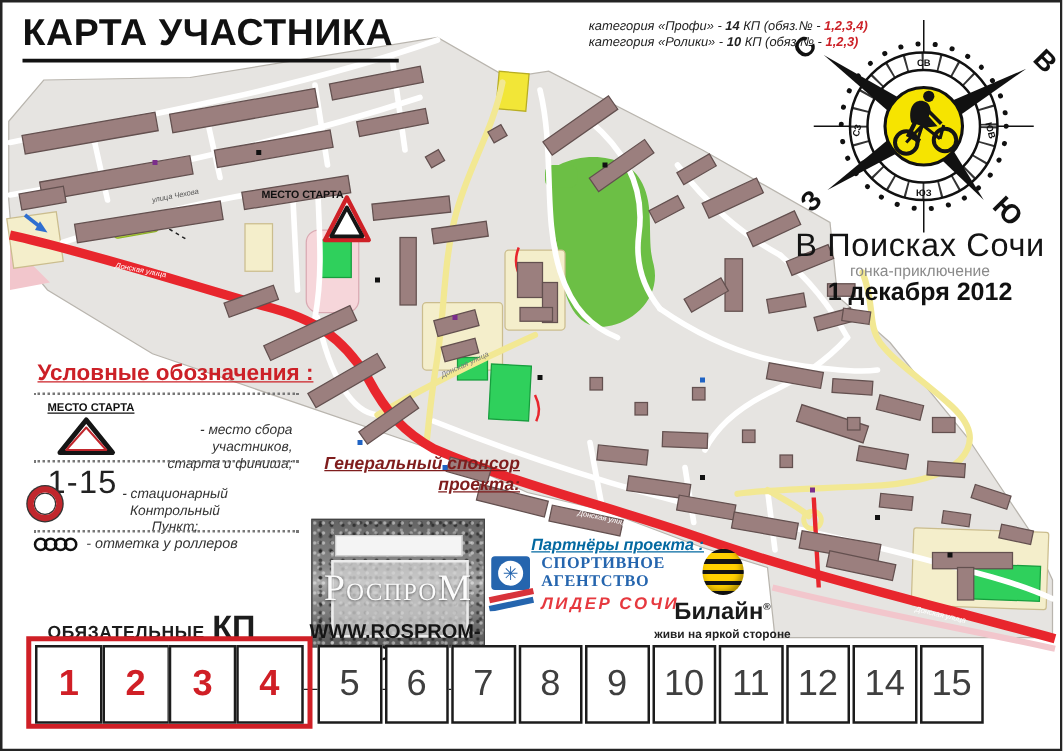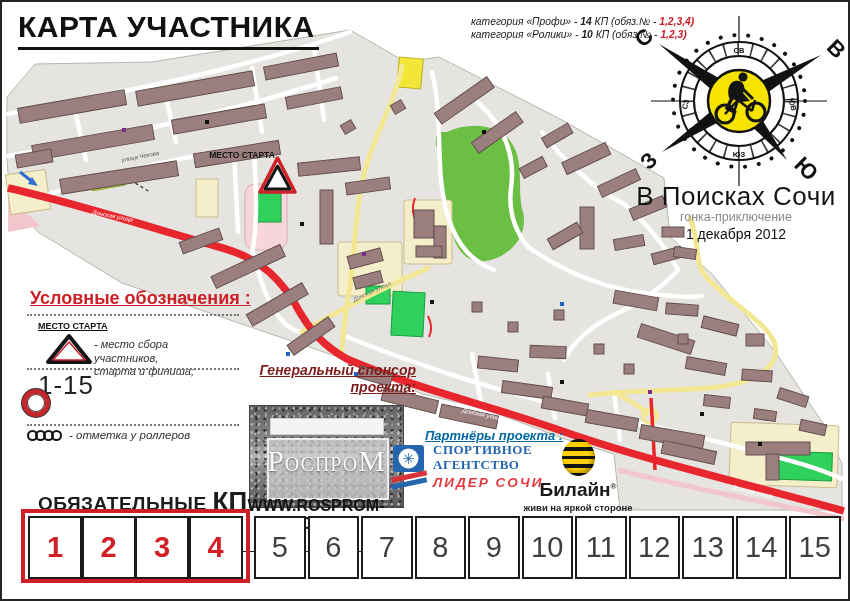--- a/index.html
+++ b/index.html
@@ -12,46 +12,46 @@
   
   .memo{left:437px;top:14px;width:235px;color:#222;}
   .memo-title{font-size:11.5px;font-weight:bold;font-style:italic;text-decoration:underline;margin-bottom:2px;}
   .memo-line{font-size:10.3px;font-style:italic;line-height:12.6px;white-space:nowrap;margin-left:32px;}
   .memo-line b{font-weight:bold;}
   .memo-line .req{color:#cc2027;font-weight:bold;}
   
   .event{left:624px;top:181px;width:220px;text-align:center;}
   .event-name{font-size:26px;color:#141414;letter-spacing:.5px;line-height:27px;}
   .event-sub{font-size:12.5px;color:#8a8a8a;line-height:15px;}
-  .event-date{font-size:14px;font-weight:normal;color:#111;line-height:18px;}
+  .event-date{font-size:20px;font-weight:bold;color:#111;line-height:18px;}
   
   .legend-title{left:28px;top:286px;font-size:18px;font-weight:600;color:#cc2027;text-decoration:underline;}
   .dots{border-top:2px dotted #777;width:212px;height:0;left:25px;}
   .start-label{left:36px;top:319px;font-size:9px;font-weight:bold;text-decoration:underline;color:#111;}
-  .start-desc{left:92px;top:336px;width:140px;font-size:11px;font-style:italic;color:#333;text-align:left;line-height:13.5px;}
+  .start-desc{left:92px;top:336px;width:140px;font-size:11px;font-style:italic;color:#333;text-align:right;line-height:13.5px;}
   .cp-range{left:36px;top:368px;font-size:26px;color:#222;letter-spacing:1px;}
   .cp-circle{left:20px;top:387px;width:18px;height:18px;border-radius:50%;border:5px solid #c1272d;
              box-shadow:0 0 0 1px #333, inset 0 0 0 1px #333;background:#fff;}
   .cp-desc{left:64px;top:387px;width:148px;font-size:11px;font-style:italic;color:#333;text-align:center;line-height:13.5px;}
   .roller-row{left:25px;top:427px;display:flex;align-items:center;}
   .ring{width:7px;height:7px;border:2.2px solid #111;border-radius:50%;margin-right:-3px;background:transparent;}
   .roller-text{font-size:11.5px;font-style:italic;color:#333;margin-left:10px;}
   
   .sponsor-head{left:236px;top:360px;width:178px;text-align:right;font-size:14px;font-weight:bold;
                 font-style:italic;color:#7f1d1d;line-height:16.5px;}
   .sponsor-head span{text-decoration:underline;}
-  .rosprom{left:247px;top:403px;width:137px;height:101px;border:1px solid #444;
+  .rosprom{left:247px;top:413px;width:137px;height:101px;border:1px solid #444;
     background-color:#777;
     background-image:
       radial-gradient(circle at 25% 30%, rgba(255,255,255,.45) 1px, transparent 1.7px),
       radial-gradient(circle at 70% 60%, rgba(0,0,0,.5) 1px, transparent 1.8px),
       radial-gradient(circle at 45% 80%, rgba(255,255,255,.35) 1px, transparent 1.5px),
       radial-gradient(circle at 80% 20%, rgba(0,0,0,.45) 1px, transparent 1.7px),
       linear-gradient(180deg,#636363 0%,#8a8a8a 38%,#adadad 50%,#8a8a8a 62%,#575757 100%);
-    background-size:7px 8px,9px 7px,11px 10px,8px 11px,100% 100%;padding-left:16px;}
+    background-size:7px 8px,9px 7px,11px 10px,8px 11px,100% 100%;}
   .rosprom-bar{left:13%;top:12%;width:73%;height:15%;background:#f4f4f4;border:1px solid #cfcfcf;}
   .rosprom-inner{left:11%;top:32%;width:77%;height:57%;background:rgba(210,210,210,.72);border:2px solid #ececec;}
   .rosprom-text{left:0;top:38%;width:100%;text-align:center;font-family:"Liberation Serif",serif;
     color:#fbfbfb;text-shadow:0 1px 2px rgba(0,0,0,.55);font-size:20px;letter-spacing:1px;}
   .rosprom-text .cap{font-size:30px;}
   .rosprom-url{left:238px;top:495px;width:152px;text-align:center;font-size:16px;font-weight:bold;color:#151515;
     border-bottom:1.5px solid #222;padding-bottom:18px;}
   
   .partners-head{left:423px;top:426px;font-size:13px;font-weight:bold;font-style:italic;
                  color:#0369a1;text-decoration:underline;text-align:right;}
@@ -61,21 +61,21 @@
   .lider-l3{font-style:italic;font-weight:bold;font-size:13.5px;color:#e6393f;letter-spacing:2px;margin-top:3px;}
   .beeline{left:506px;top:437px;width:140px;text-align:center;}
   .bee-ball{width:33px;height:37px;margin:0 auto;border-radius:50%;
     background:repeating-linear-gradient(180deg,#141414 0 3.5px,#ffd000 3.5px 8.5px);
     box-shadow:inset -2px -3px 5px rgba(0,0,0,.35);}
   .bee-name{font-size:19px;font-weight:bold;color:#1a1a1a;margin-top:3px;}
   .bee-name sup{font-size:8px;}
   .bee-tag{font-size:9.5px;font-weight:bold;color:#222;margin-top:1px;}
   
   .cp-head{left:36px;top:484px;color:#1c1c1c;}
-  .cp-head .small{font-size:19px;font-weight:bold;letter-spacing:.5px;}
+  .cp-head .small{font-size:14px;font-weight:bold;letter-spacing:.5px;}
   .cp-head .big{font-size:26px;font-weight:bold;margin-left:6px;}
   .cp-frame{left:19px;top:507px;width:221px;height:66px;border:4px solid #cf1f26;}
   .cp-row{display:flex;}
   .cp-row-a{left:26px;top:514px;}
   .cp-row-b{left:252px;top:514px;}
   .cpcell{width:50px;height:59px;border:2px solid #1c1c1c;margin-right:-0.5px;background:#fff;
     display:flex;align-items:center;justify-content:center;font-size:29px;color:#3f3f3f;}
   .cp-row-b .cpcell{width:47.5px;margin-right:2px;}
   .cpcell.mand{color:#d01f26;font-weight:bold;}
   
@@ -315,20 +315,24 @@
     <path d="M25,3 L46,29 L4,29 Z" fill="#fff" stroke="#151515" stroke-width="4" stroke-linejoin="round"></path>
     <path d="M25,9 L41,27 L9,27 Z" fill="none" stroke="#c1272d" stroke-width="1.6" stroke-linejoin="round"></path>
   </svg>
   <div class="abs start-desc">
     <div>- место сбора участников,</div>
     <div>старта и финиша;</div>
   </div>
   <div class="abs dots" style="top:366px;"></div>
   <div class="abs cp-range">1-15</div>
   <div class="abs cp-circle"></div>
+  <div class="abs cp-desc">
+    <div>- стационарный Контрольный</div>
+    <div>Пункт;</div>
+  </div>
   <div class="abs dots" style="top:422px;"></div>
   <div class="abs roller-row">
     <span class="ring"></span>
     <span class="ring"></span>
     <span class="ring"></span>
     <span class="ring"></span>
     <span class="roller-text">- отметка у роллеров</span>
   </div>
 
   <div class="abs sponsor-head">
@@ -375,18 +379,17 @@
     </div>
   <div class="abs cp-row cp-row-b">
       <div class="cpcell">5</div>
       <div class="cpcell">6</div>
       <div class="cpcell">7</div>
       <div class="cpcell">8</div>
       <div class="cpcell">9</div>
       <div class="cpcell">10</div>
       <div class="cpcell">11</div>
       <div class="cpcell">12</div>
-      <div class="cpcell">13</div>
       <div class="cpcell">14</div>
       <div class="cpcell">15</div>
     </div>
 
 </div>
 
 </body></html>

